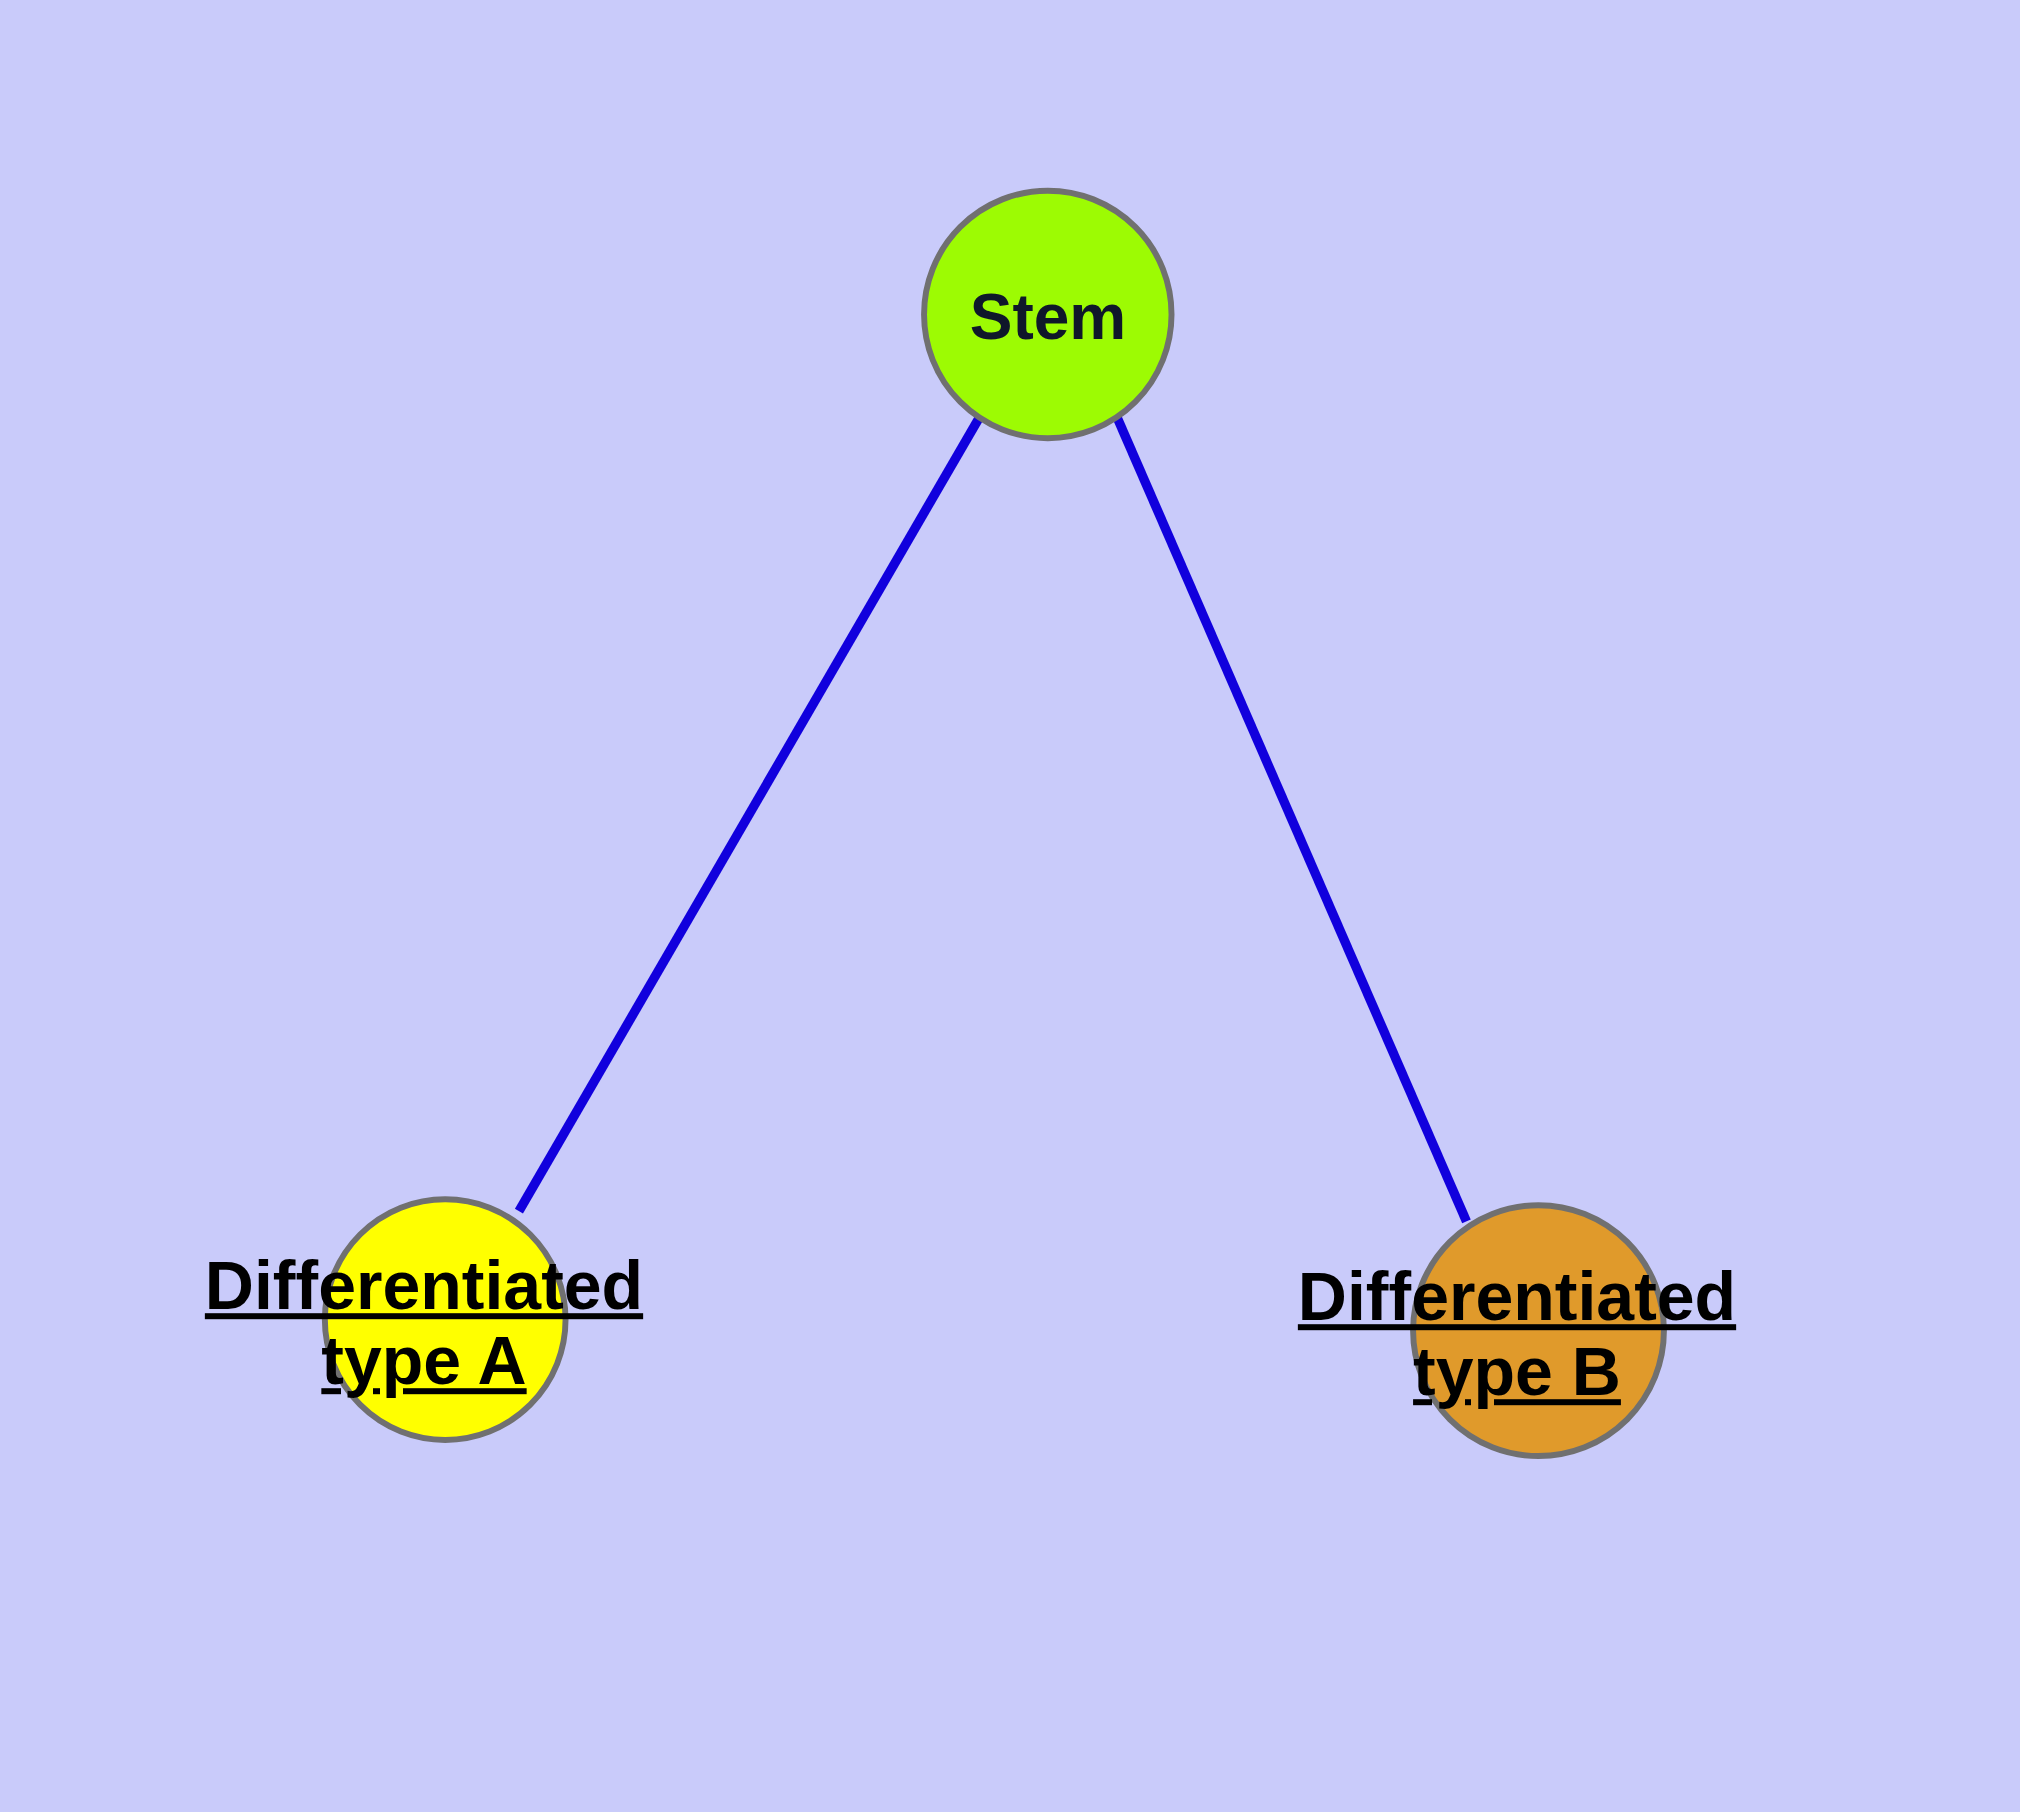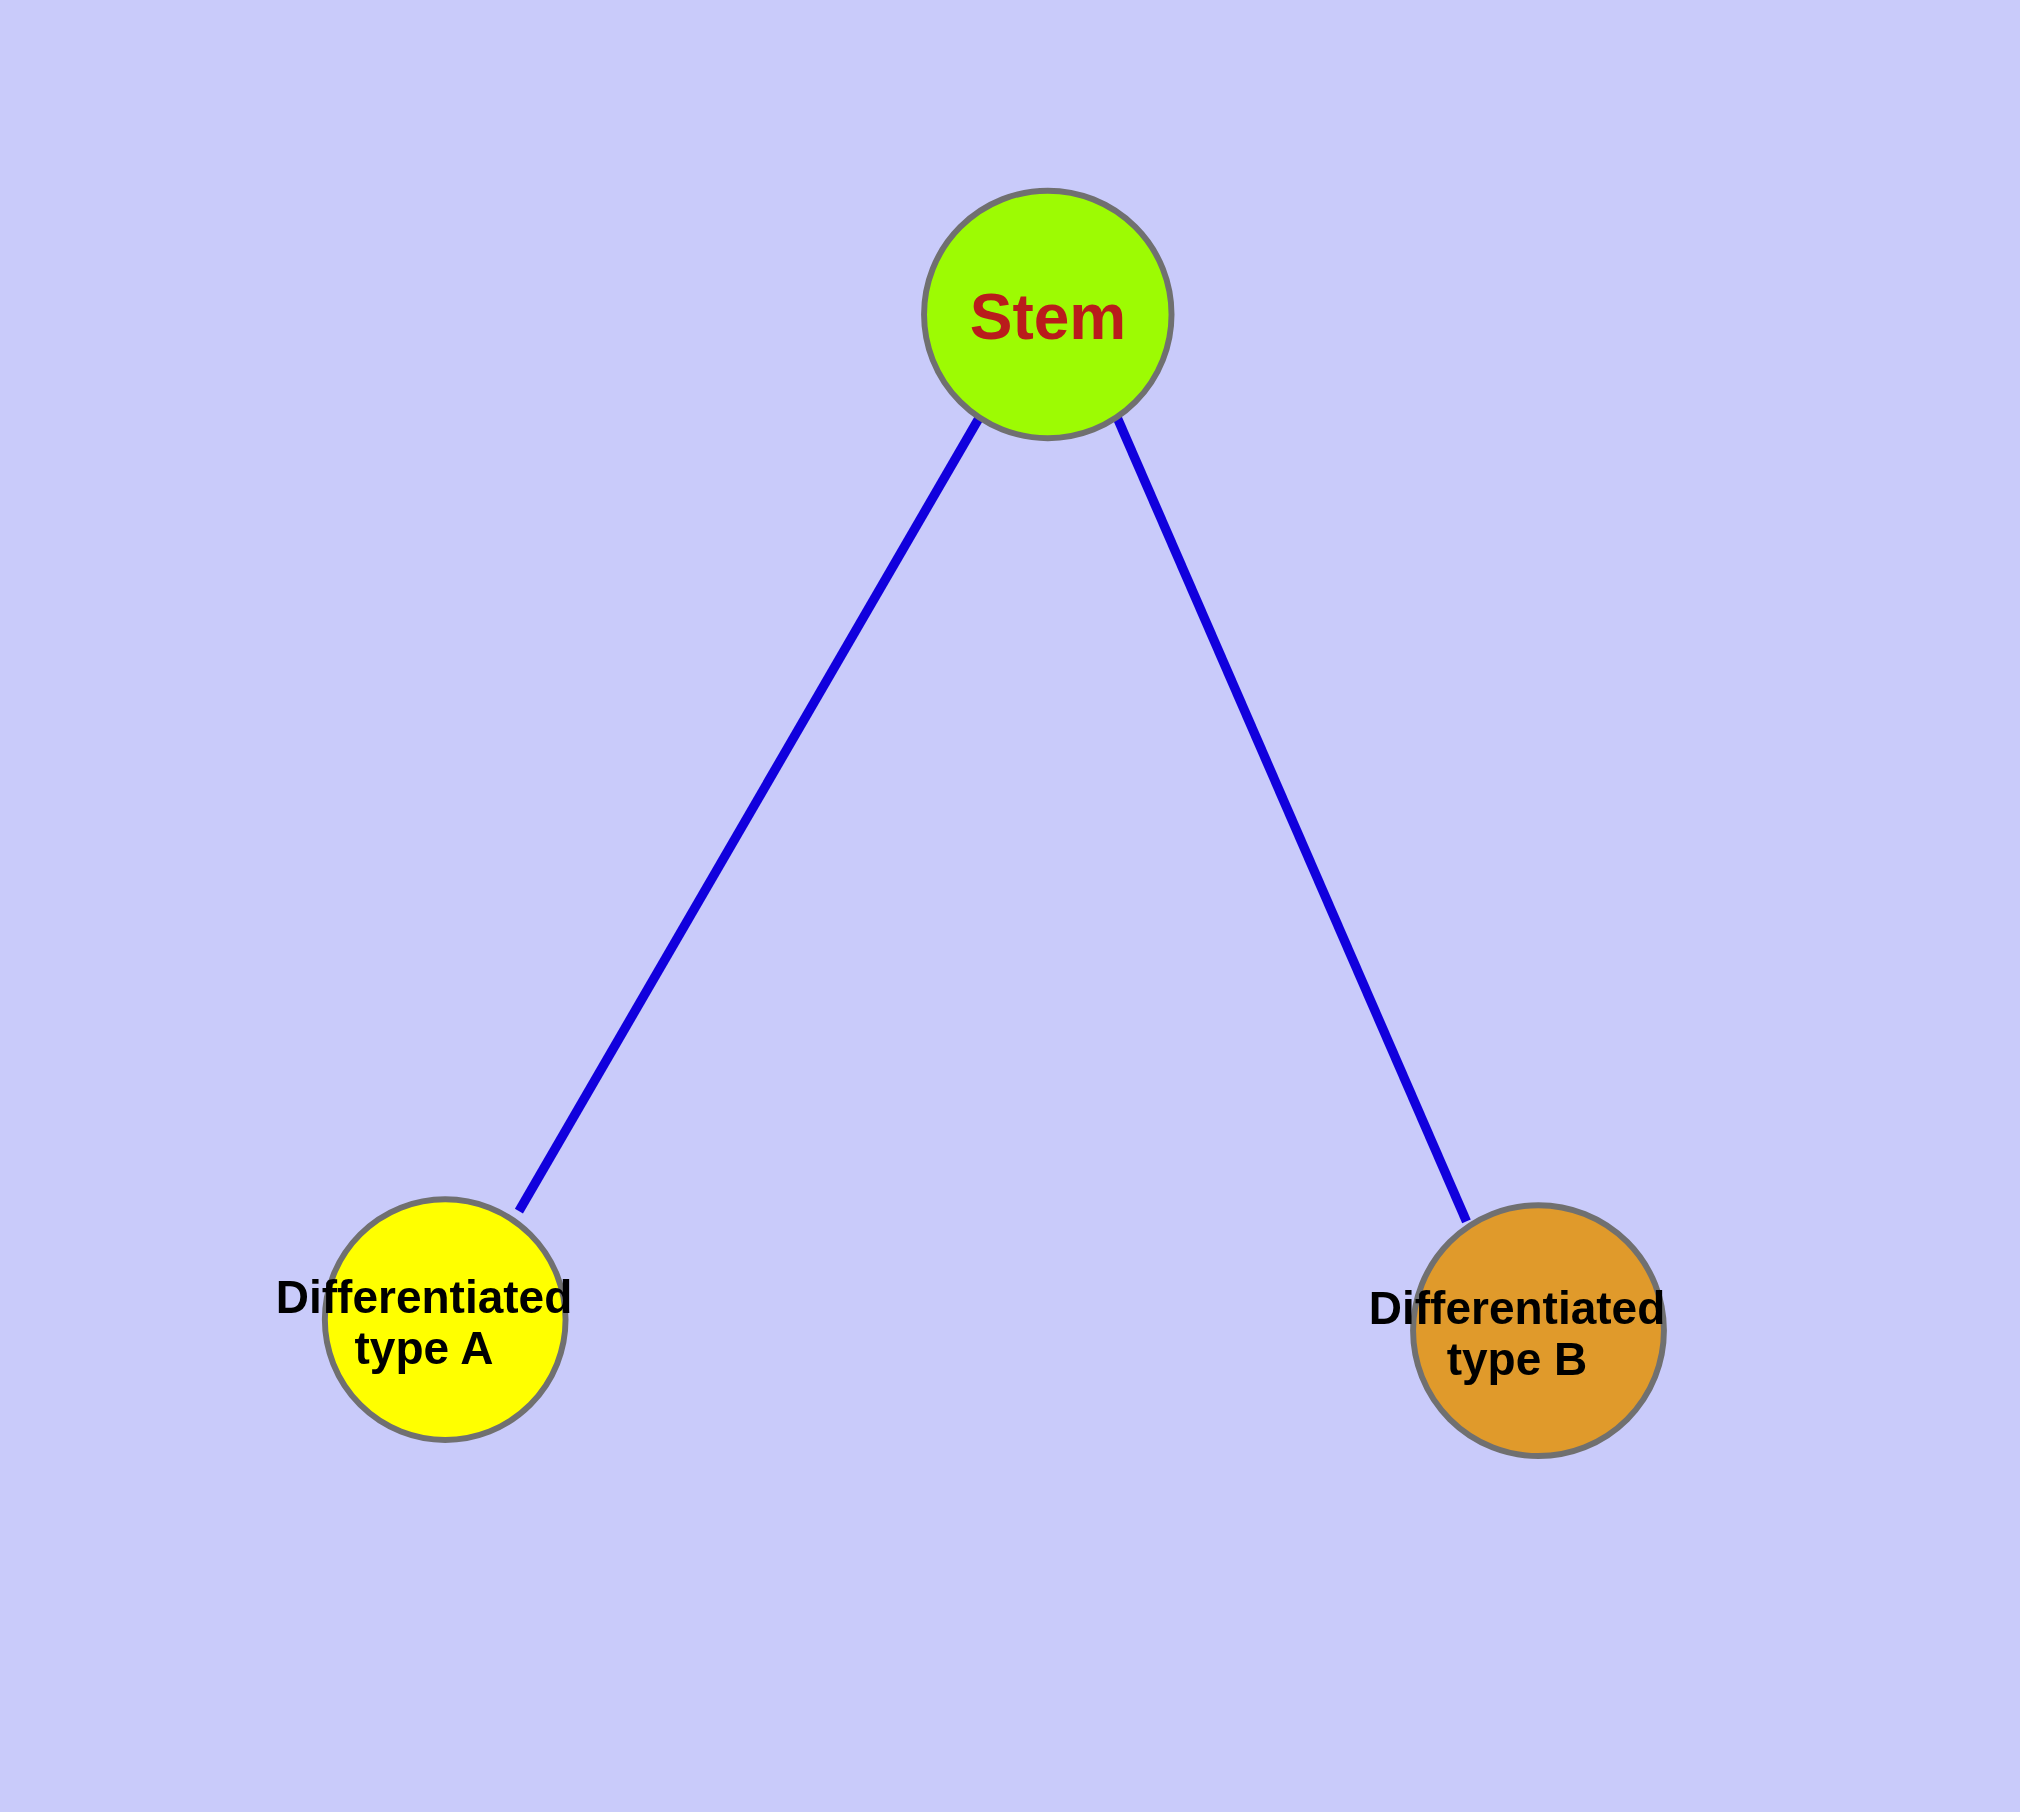--- a/index.html
+++ b/index.html
@@ -33,40 +33,41 @@
     text-align: center;
     line-height: 1.10;
     white-space: pre;
     pointer-events: none;
     transform: translate(-50%, -50%);
   }
   .label-stem {
     font-size: 64px;
   }
   .label-leaf {
-    font-size: 46px;
+    font-size: 68px;
+    text-decoration: underline;
   }
 </style>
 </head>
 <body>
 
 <div id="canvas" style="background: rgb(201, 203, 250);">
 
   <svg id="graph-svg" viewBox="0 0 2384 2138">
     <g>
       <line id="edge0" stroke="#1100dd" stroke-width="11" stroke-linecap="butt" x1="1155" y1="493" x2="612" y2="1429"></line>
       <line id="edge1" stroke="#1100dd" stroke-width="11" stroke-linecap="butt" x1="1318" y1="493" x2="1730" y2="1441"></line>
     </g>
     <g>
       <circle id="node0" stroke="#707070" stroke-width="7" cx="1236" cy="371" r="146" fill="#9dfb03"></circle>
       <circle id="node1" stroke="#707070" stroke-width="7" cx="525" cy="1557" r="142" fill="#ffff00"></circle>
       <circle id="node2" stroke="#707070" stroke-width="7" cx="1815" cy="1570" r="148" fill="#e09a2b"></circle>
     </g>
   </svg>
 
-  <div class="node-label label-stem" id="label0" style="left: 1048px; top: 317px; color: #b91c1c;">Stem</div>
+  <div class="node-label label-stem" id="label0" style="left: 1048px; top: 317px; color: #0f172a;">Stem</div>
   <div class="node-label label-leaf" id="label1" style="left: 424px; top: 1323px; color: rgb(0, 0, 0);">Differentiated
 type A</div>
   <div class="node-label label-leaf" id="label2" style="left: 1517px; top: 1334px; color: rgb(0, 0, 0);">Differentiated
 type B</div>
 
 </div>
 
 
 </body></html>

